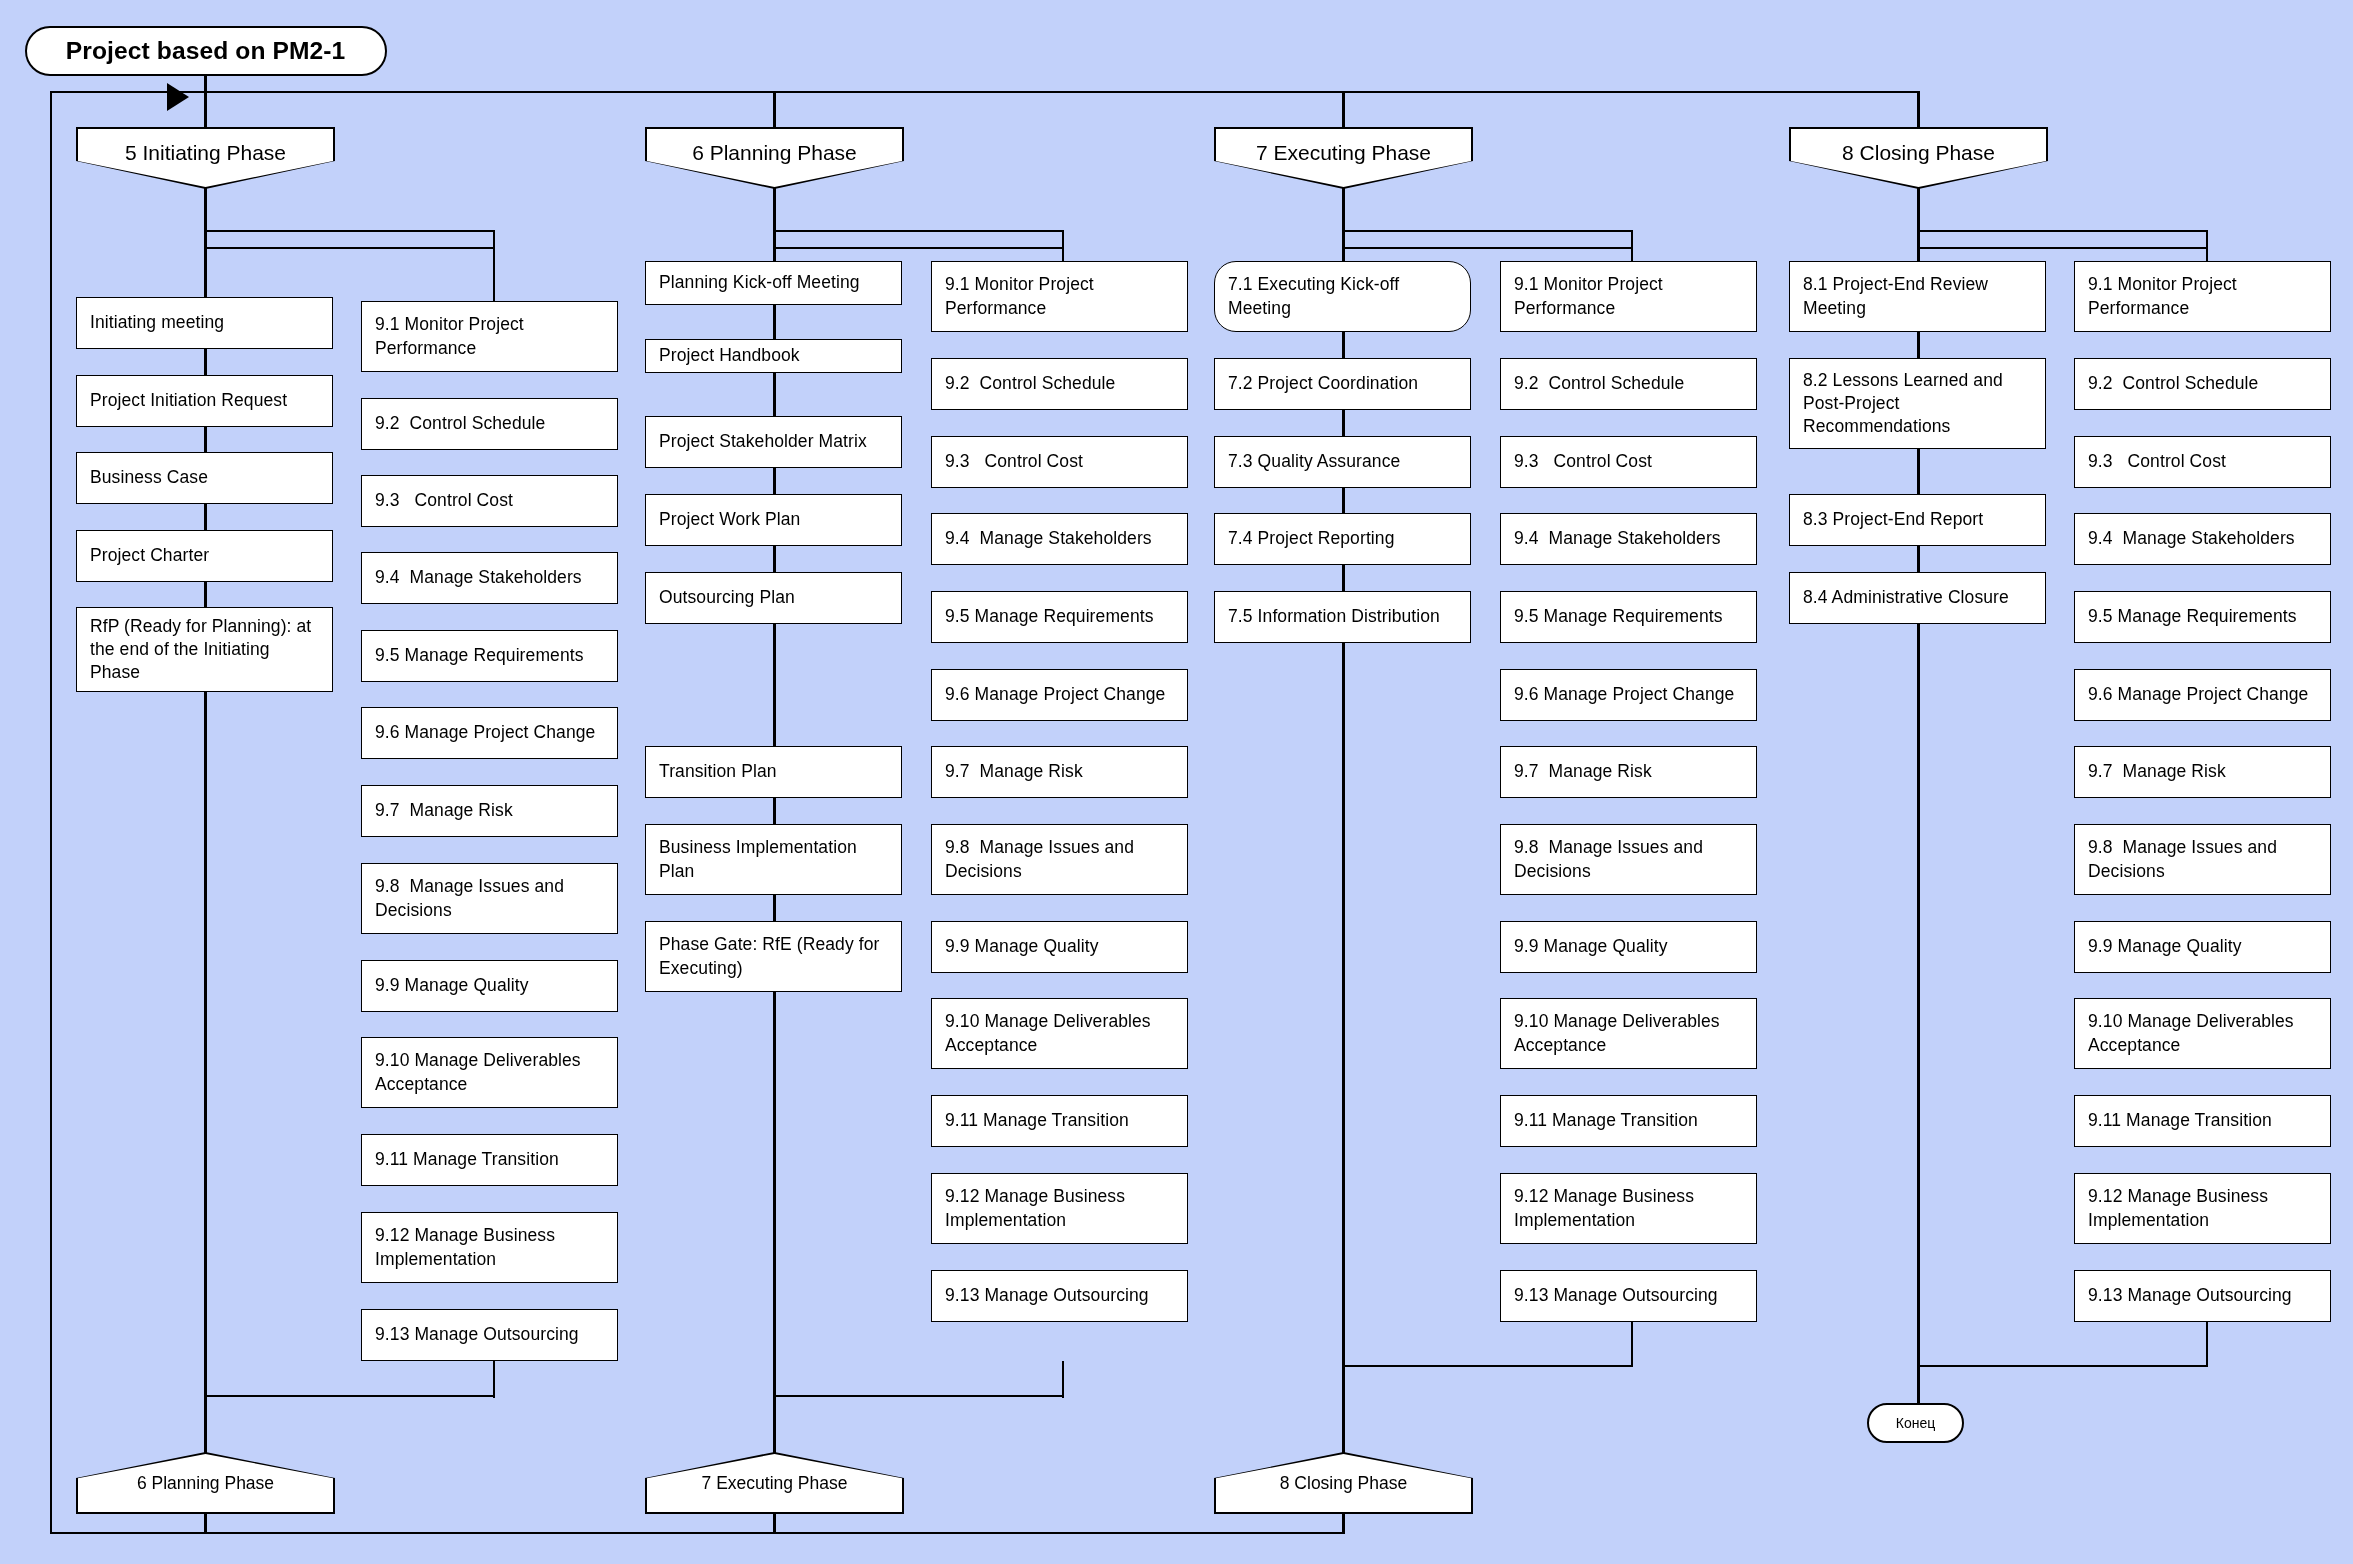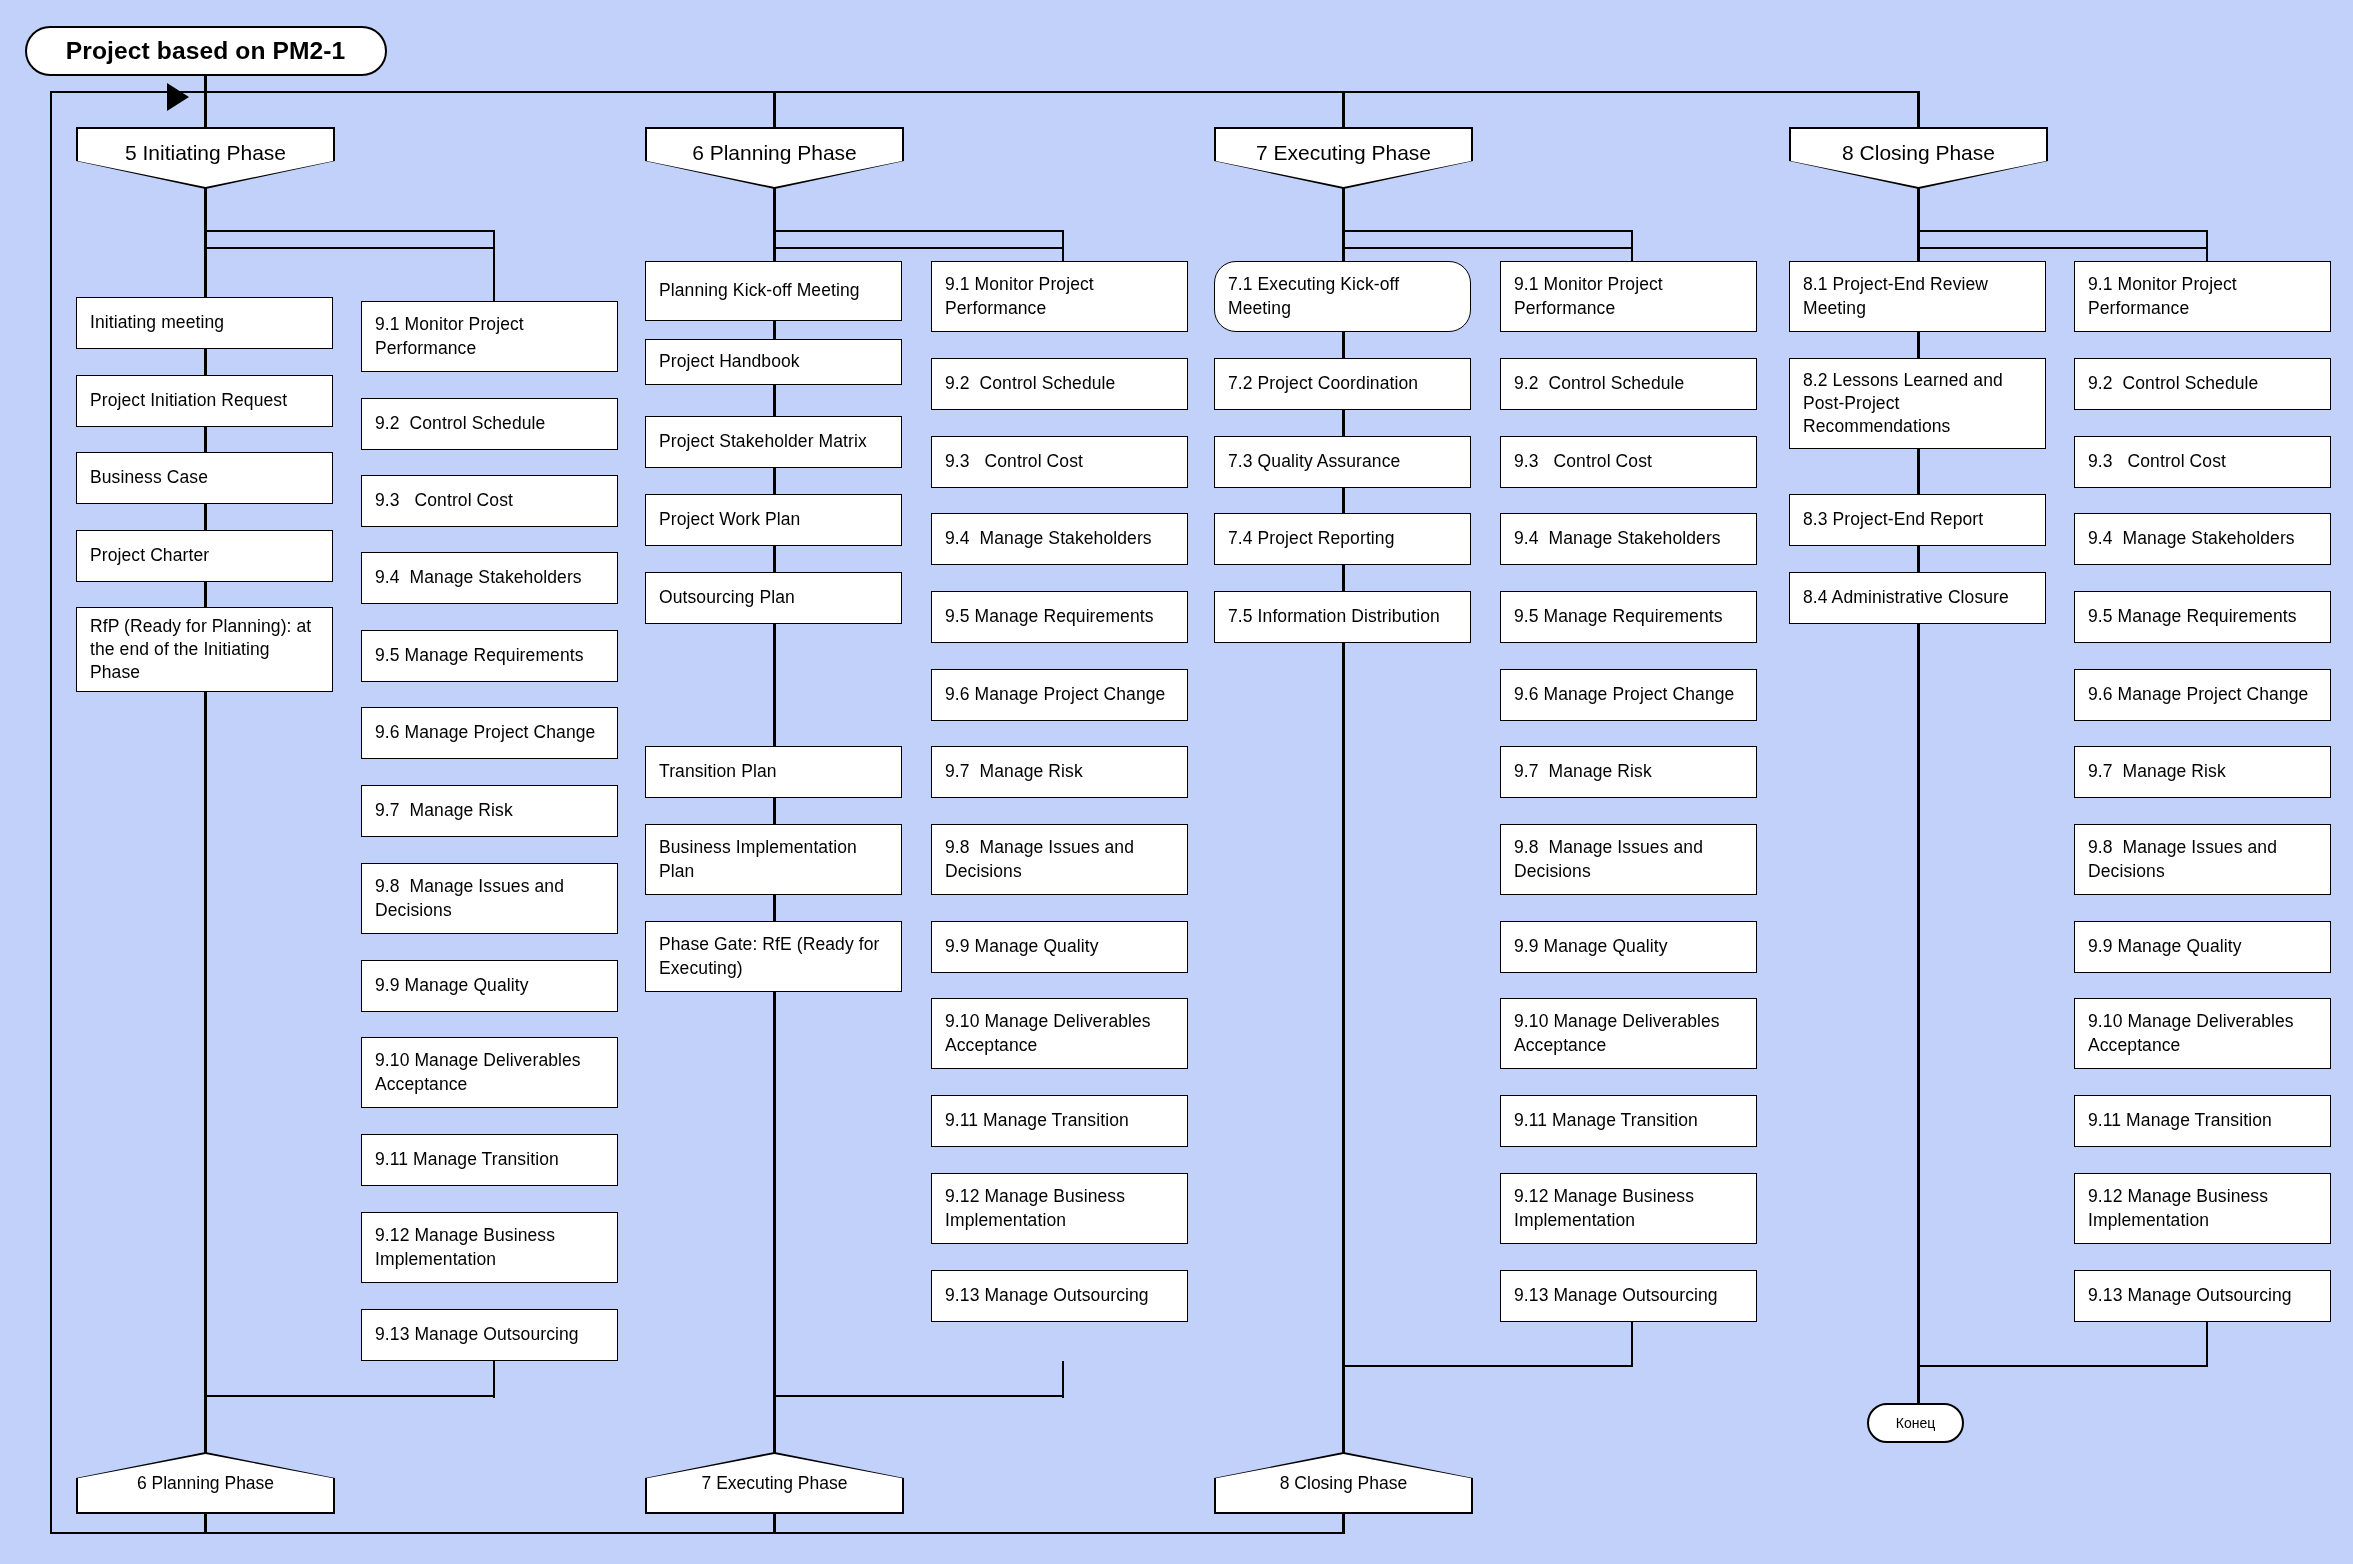--- a/index.html
+++ b/index.html
@@ -191,24 +191,24 @@
     <div class="lbl">6 Planning Phase</div>
   </div>
 
   <div class="line thin hline" style="left:773px;top:230px;width:291px;"></div>
   <div class="line thin vline" style="left:1062px;top:230px;height:71px;"></div>
   <div class="line thin hline" style="left:773px;top:247px;width:291px;"></div>
   <div class="line thin vline" style="left:1062px;top:247px;height:55px;"></div>
   <div class="line thin hline" style="left:773px;top:1395px;width:291px;"></div>
   <div class="line thin vline" style="left:1062px;top:1361px;height:37px;"></div>
 
-  <div class="box" style="left:645px;top:261px;width:257px;height:60px;">
+  <div class="box" style="left:645px;top:261px;width:257px;height:44px;">
       <span>Planning Kick-off Meeting</span>
     </div>
-  <div class="box" style="left:645px;top:339px;width:257px;height:46px;">
+  <div class="box" style="left:645px;top:339px;width:257px;height:34px;">
       <span>Project Handbook</span>
     </div>
   <div class="box" style="left:645px;top:416px;width:257px;height:52px;">
       <span>Project Stakeholder Matrix</span>
     </div>
   <div class="box" style="left:645px;top:494px;width:257px;height:52px;">
       <span>Project Work Plan</span>
     </div>
   <div class="box" style="left:645px;top:572px;width:257px;height:52px;">
       <span>Outsourcing Plan</span>

